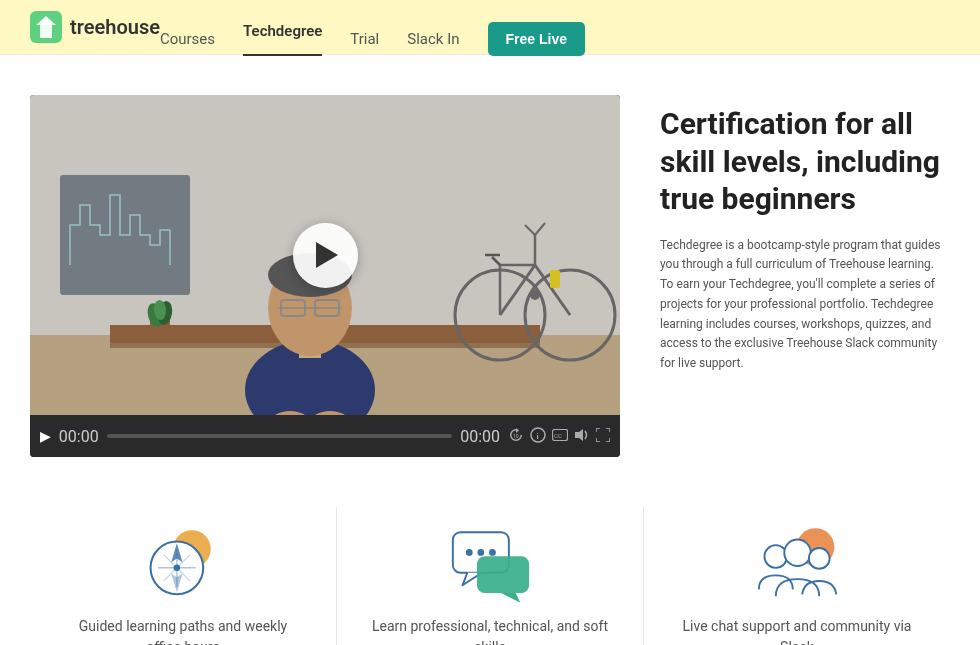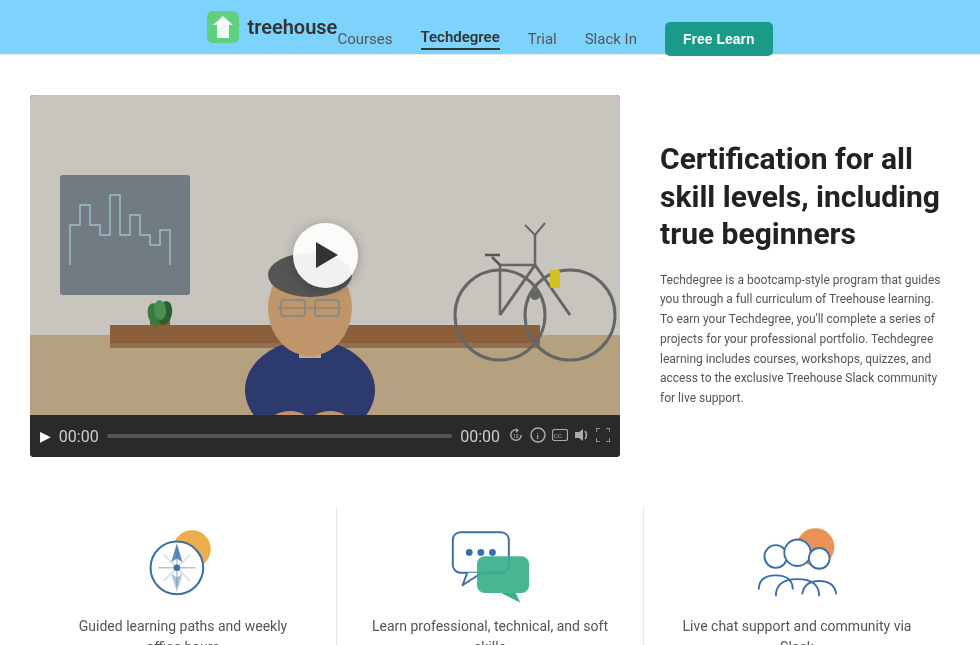--- a/index.html
+++ b/index.html
@@ -2,25 +2,25 @@
 <html><head>
   <meta charset="utf-8">
   <style>
     * { box-sizing: border-box; margin: 0; padding: 0; }
     body { font-family: -apple-system, BlinkMacSystemFont, 'Segoe UI', Roboto, sans-serif; background: #fff; color: #333; }
 
     
     header {
       display: flex;
       align-items: center;
-      justify-content: center;
+      justify-content: flex-start;
       padding: 0 30px;
       height: 55px;
       border-bottom: 1px solid #e8e8e8;
-      background: #7dd3fc;
+      background: #fef9c3;
     }
     .logo-area {
       display: flex;
       align-items: center;
       gap: 8px;
       cursor: pointer;
     }
     .logo-icon {
       width: 32px;
       height: 32px;
@@ -39,21 +39,21 @@
     .nav-link {
       font-size: 15px;
       color: #555;
       text-decoration: none;
       cursor: pointer;
     }
     .nav-link.active {
       color: #333;
       font-weight: 600;
       border-bottom: 2px solid #333;
-      padding-bottom: 2px;
+      padding-bottom: 14px;
     }
     .btn-free-trial {
       background: #1a9b8a;
       color: #fff;
       border: none;
       border-radius: 5px;
       padding: 9px 18px;
       font-size: 14px;
       font-weight: 600;
       cursor: pointer;
@@ -159,21 +159,20 @@
     .text-side {
       flex: 1;
       padding-top: 10px;
     }
     .headline {
       font-size: 30px;
       font-weight: 700;
       line-height: 1.25;
       color: #222;
       margin-bottom: 18px;
-      margin-top: 35px;
     }
     .description {
       font-size: 12px;
       line-height: 1.65;
       color: #555;
     }
 
     
     .features-section {
       display: flex;
@@ -243,21 +242,21 @@
       <polygon points="16,5 26,14 22,14 22,27 10,27 10,14 6,14" fill="white" opacity="0.9"></polygon>
       <polygon points="16,8 23,14 9,14" fill="white"></polygon>
     </svg>
     <span class="logo-text">treehouse</span>
   </div>
   <nav>
     <a class="nav-link">Courses</a>
     <a class="nav-link active">Techdegree</a>
     <a class="nav-link">Trial</a>
     <a class="nav-link">Slack In</a>
-    <button class="btn-free-trial">Free Learn</button>
+    <button class="btn-free-trial">Free Live</button>
   </nav>
 </header>
 
 <div class="main-content">
 
   <div class="video-container">
     <div class="video-thumbnail">
 
       <div class="video-scene">
 

